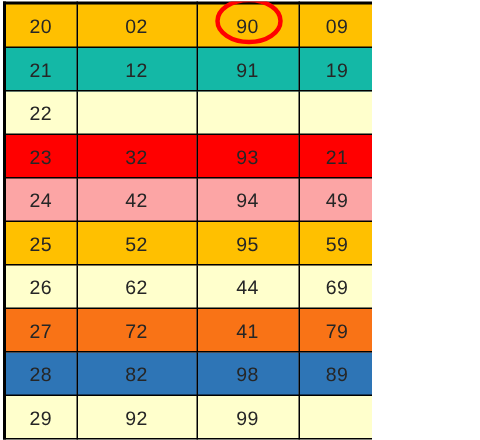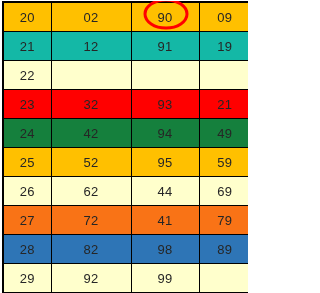--- a/index.html
+++ b/index.html
@@ -47,21 +47,21 @@
   col.c0 { width: 48px; }
   col.c1 { width: 80px; }
   col.c2 { width: 68px; }
   col.c3 { width: 52px; }
 
   
   td.fill-orange      { background: #FFC000; color: #262626; }
   td.fill-lightgreen  { background: #14b8a6; color: #3a4a2a; }
   td.fill-cream       { background: #FFFFCC; color: #262626; margin-left: 33px; }
   td.fill-red         { background: #FF0000; color: #FFFFFF; font-weight: 700; }
-  td.fill-green       { background: #15803d; color: #FFFFFF; }
+  td.fill-green       { background: #fca5a5; color: #FFFFFF; }
   td.fill-blue        { background: #f97316; color: #FFFFFF; }
   td.fill-bluemuted   { background: #2E75B6; color: #FFFFFF; margin-left: 44px; }
 
   
   #annot-layer {
     position: absolute;
     left: 0; top: 0;
     width: 248px; height: 293px;
     pointer-events: none;
   }

